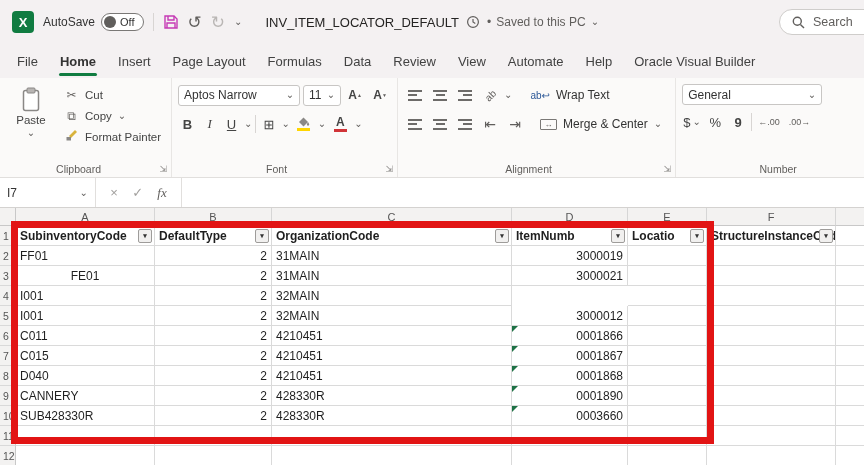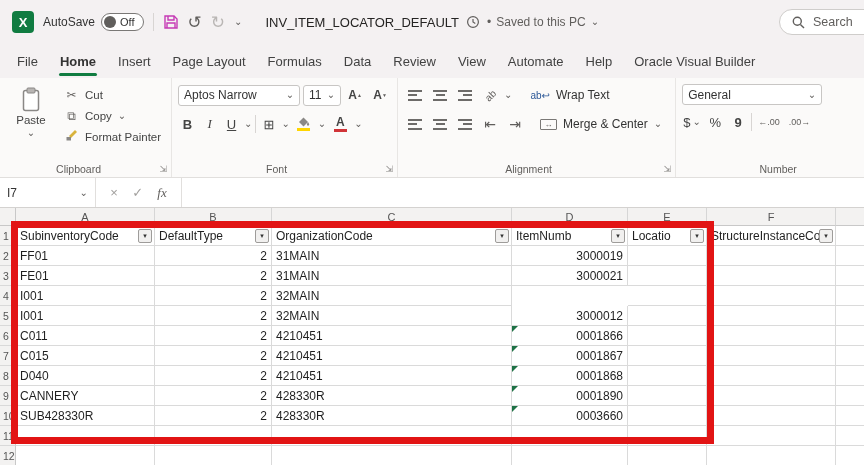--- a/index.html
+++ b/index.html
@@ -86,21 +86,21 @@
   .sheet{position:relative;height:257px;background:#fff;}
   .colheads{display:flex;height:18px;}
   .corner{width:16px;height:18px;background:#f3f2f1;border-right:1px solid #c8c8c8;border-bottom:1px solid #c8c8c8;flex:none;}
   .chcell{height:18px;background:#f3f2f1;border-right:1px solid #d6d6d6;border-bottom:1px solid #c8c8c8;
           font-size:11px;color:#555;display:flex;align-items:center;justify-content:center;flex:none;}
   .srow{display:flex;height:20px;}
   .rh{width:16px;background:#f3f2f1;border-right:1px solid #c8c8c8;border-bottom:1px solid #d9d9d9;
       font-size:10.5px;color:#555;display:flex;align-items:center;padding-left:3px;flex:none;}
   .cell{position:relative;border-right:1px solid #dadada;border-bottom:1px solid #dadada;font-size:12px;color:#1f1f1f;
         display:flex;align-items:center;padding:0 4px;overflow:hidden;white-space:nowrap;flex:none;background:#fff;}
-  .cell.hdr{font-weight:400;padding-right:13px;}
+  .cell.hdr{font-weight:700;padding-right:13px;}
   .cell.num{justify-content:flex-end;}
   .filter{position:absolute;right:2px;top:50%;transform:translateY(-50%);width:14px;height:14px;border:1px solid #9e9c9a;
           background:#f1f0ef;border-radius:2px;display:flex;align-items:center;justify-content:center;font-size:7px;color:#333;}
   .cell.flag::before{content:"";position:absolute;left:0;top:0;border-top:6px solid var(--flag-green);border-right:6px solid transparent;}
   .redbox{position:absolute;left:11px;top:221px;width:703px;height:223px;border:7px solid var(--annotation-red);
           z-index:30;pointer-events:none;}
 </style>
 </head>
 <body>
 
@@ -390,21 +390,21 @@
           </div>
           <div class="cell num" style="width: 116px;">
             <span>3000019</span>
           </div>
           <div class="cell" style="width: 79px;"></div>
           <div class="cell" style="width: 129px;"></div>
           <div class="cell" style="width: 86px;"></div>
         </div>
         <div class="srow">
           <div class="rh">3</div>
-          <div class="cell" style="width: 139px;">
+          <div class="cell" style="width: 139px; justify-content: center;">
             <span>FE01</span>
           </div>
           <div class="cell num" style="width: 117px;">
             <span>2</span>
           </div>
           <div class="cell" style="width: 240px;">
             <span>31MAIN</span>
           </div>
           <div class="cell num" style="width: 116px;">
             <span>3000021</span>

